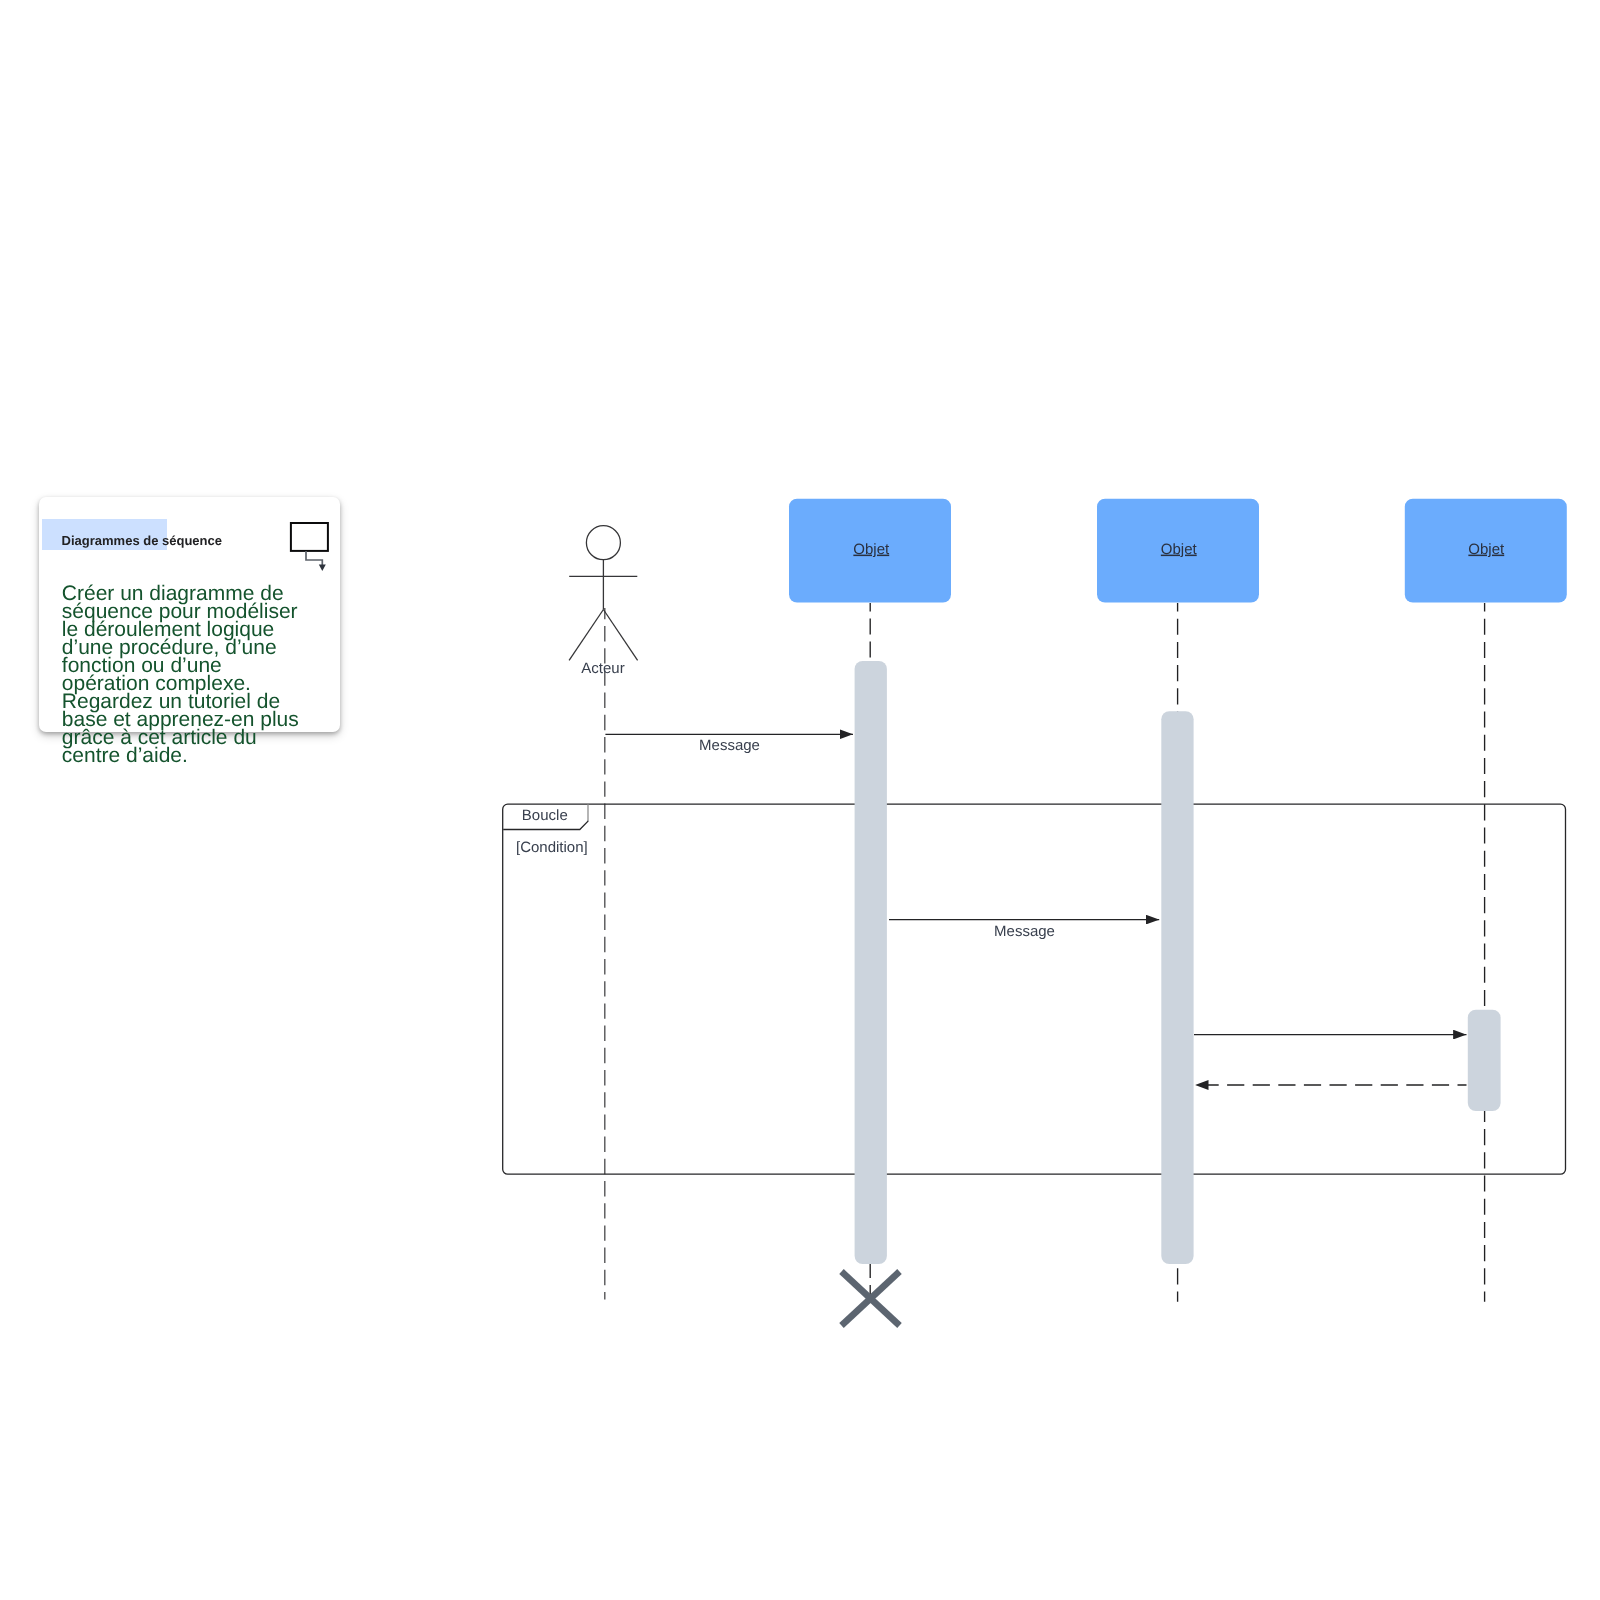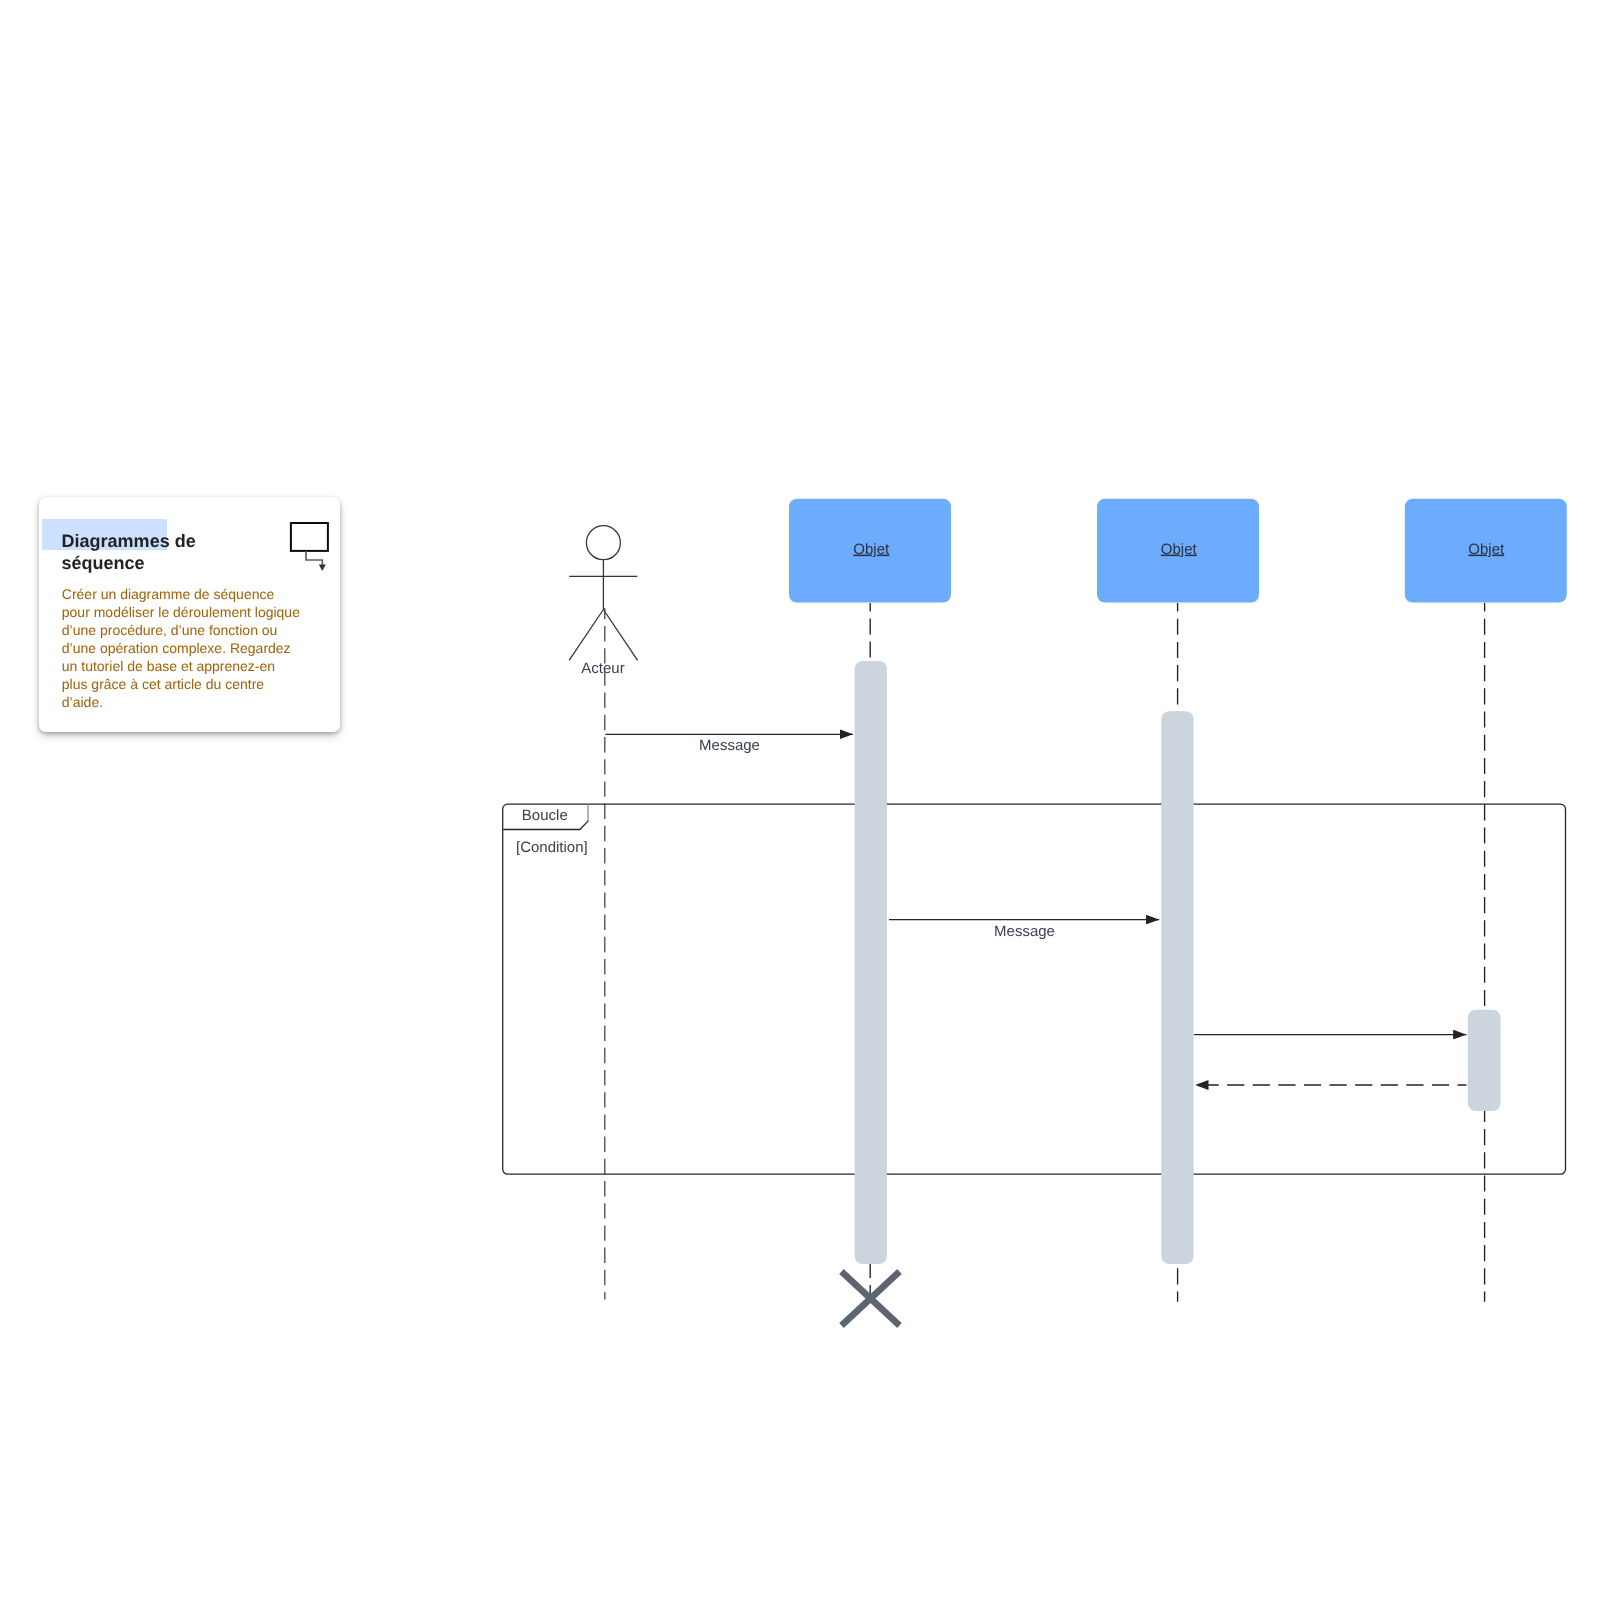--- a/index.html
+++ b/index.html
@@ -4,23 +4,23 @@
 <style>
   html,body{margin:0;padding:0;}
   body{width:1600px;height:1600px;background:#ffffff;font-family:"Liberation Sans",sans-serif;overflow:hidden;
        -webkit-font-smoothing:antialiased;text-rendering:geometricPrecision;}
   #stage{position:relative;width:1600px;height:1600px;}
   svg.canvas{position:absolute;left:0;top:0;width:1600px;height:1600px;}
   svg.canvas text{font-family:"Liberation Sans",sans-serif;}
   .card{position:absolute;left:39px;top:497px;width:300.5px;height:235px;background:#fff;border-radius:7px;
         box-shadow:0 2px 4px rgba(0,0,0,.26), 0 4px 10px rgba(0,0,0,.17);box-sizing:border-box;}
   .hl-rect{position:absolute;left:2.8px;top:22.3px;width:125px;height:30.9px;background:#cce0ff;}
-  .card-title{position:absolute;left:22.6px;top:32.5px;width:190px;font-size:18px;font-weight:bold;
+  .card-title{position:absolute;left:22.6px;top:32.5px;width:190px;font-size:13px;font-weight:bold;
         line-height:22px;color:#222224;}
-  .card-body{position:absolute;left:22.8px;top:88.4px;width:240px;font-size:14px;line-height:18px;color:#a16207;}
+  .card-body{position:absolute;left:22.8px;top:88.4px;width:240px;font-size:21px;line-height:18px;color:#14532d;}
   .card-icon{position:absolute;left:250px;top:24.7px;}
 </style>
 </head>
 <body>
 
 <div id="stage">
 
   <div class="card">
     <div class="hl-rect"></div>
     <div class="card-title"><span>Diagrammes de séquence</span></div>

